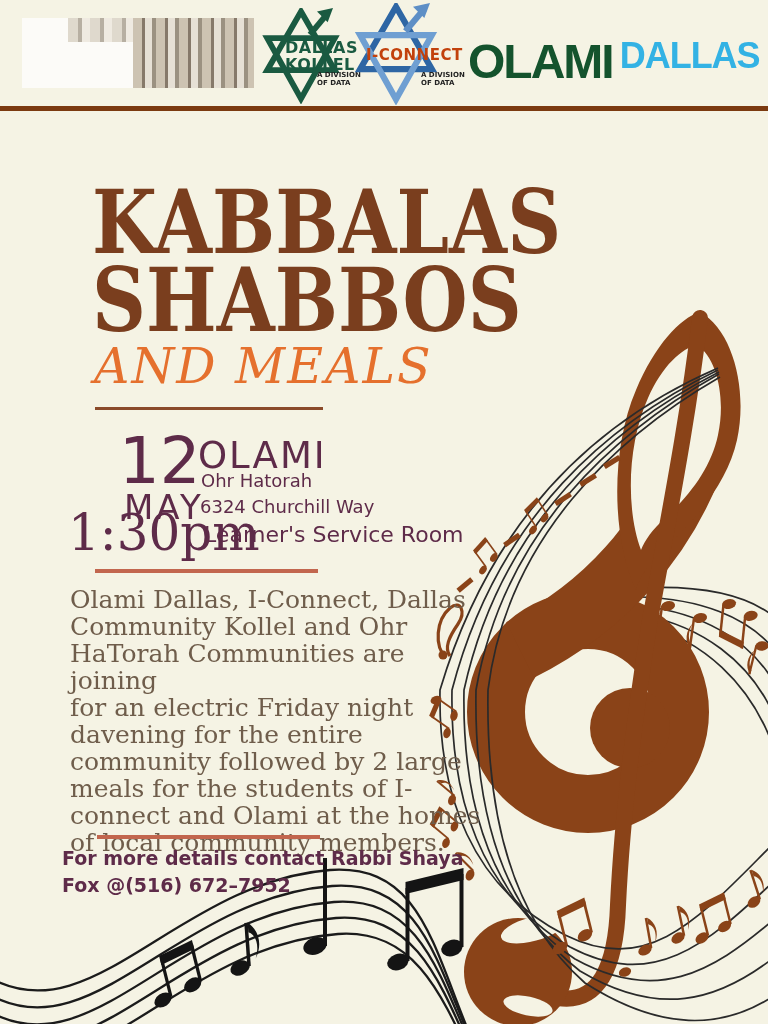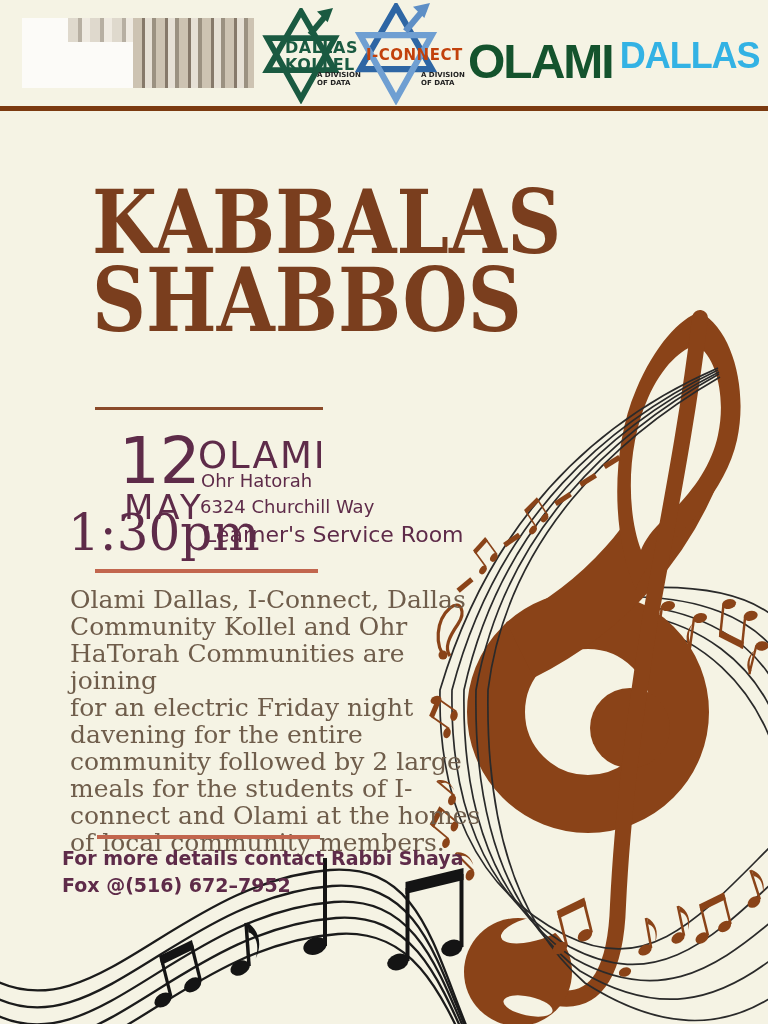--- a/index.html
+++ b/index.html
@@ -231,20 +231,21 @@
       <span class="olami-w2">DALLAS</span>
       <span class="olami-div">A DIVISION
 OF DATA</span>
     </div>
 
     <div class="header-rule"></div>
   </div>
 
   <div class="t-main t-line1">KABBALAS</div>
   <div class="t-main t-line2">SHABBOS</div>
+  <div class="t-sub">AND MEALS</div>
 
   <div class="divider div1"></div>
 
   <div>
     <div class="ev ev-day">12</div>
     <div class="ev ev-month">MAY</div>
     <div class="ev ev-time">1:30pm</div>
     <div class="ev ev-weekday">OLAMI</div>
     <div class="ev ev-venue">Ohr Hatorah</div>
     <div class="ev ev-address">6324 Churchill Way</div>

